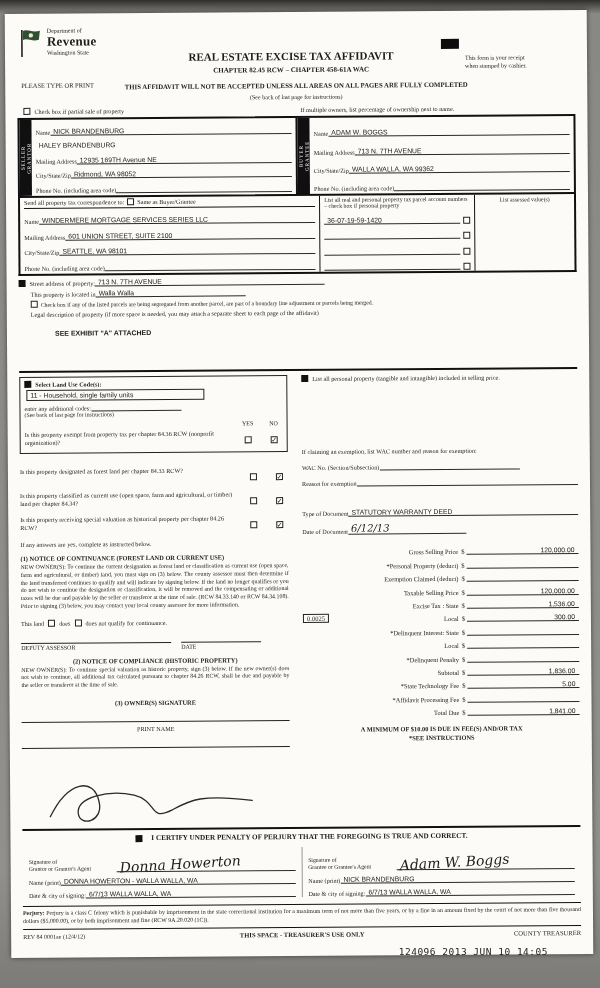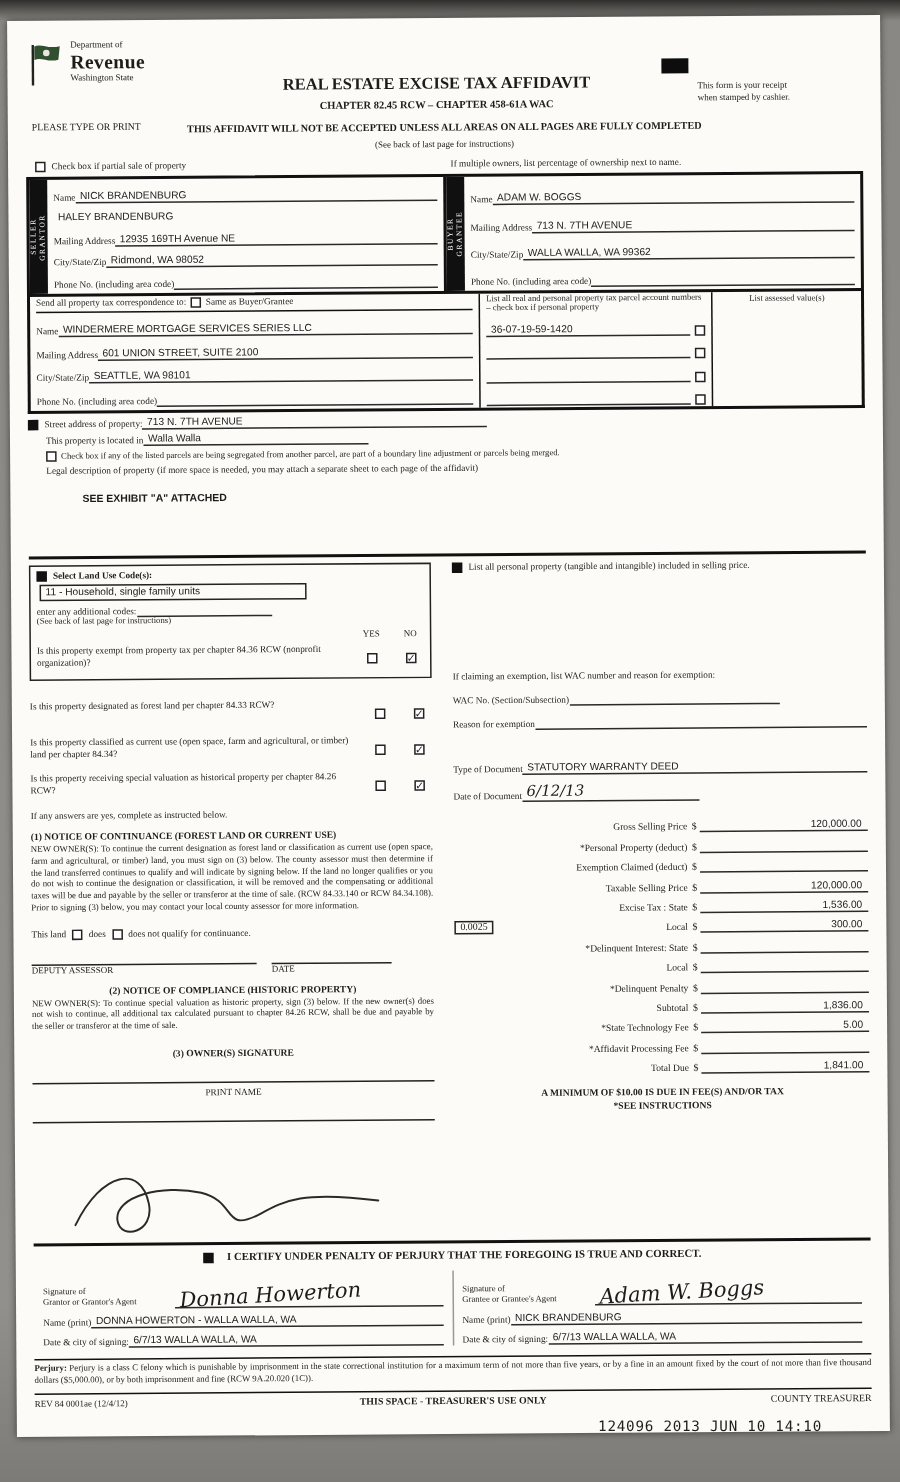--- a/index.html
+++ b/index.html
@@ -495,14 +495,14 @@
     </div>
 
     <div class="footer">
       <div class="f-left">REV 84 0001ae (12/4/12)</div>
       <div class="f-mid">THIS SPACE - TREASURER'S USE ONLY</div>
       <div class="f-right">COUNTY TREASURER</div>
     </div>
 
   </div>
 
-  <div class="stamp">124096 2013 JUN 10 14:10</div>
+  <div class="stamp">124096 2013 JUN 10 14:05</div>
 </div>
 
 </body></html>

